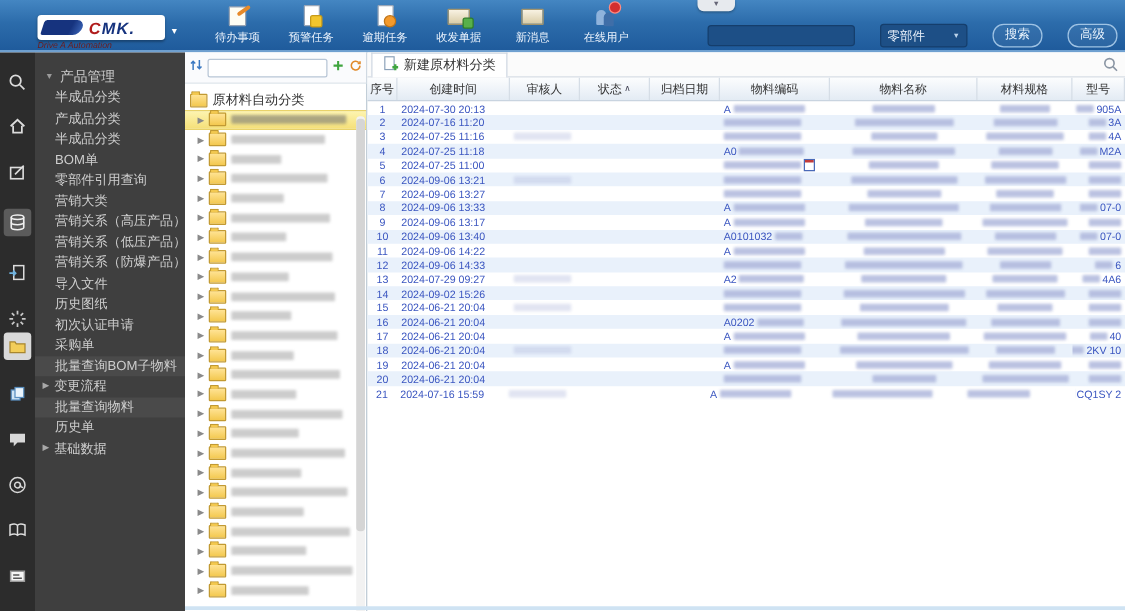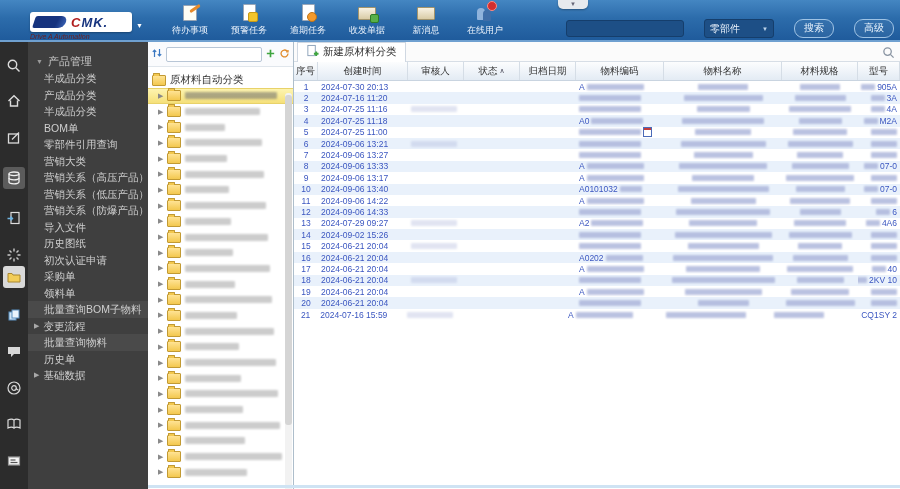--- a/index.html
+++ b/index.html
@@ -295,23 +295,20 @@
         </div>
         <div class="menu-item" data-name="sidebar-item-历史图纸">
           <span class="mi-label" data-name="sidebar-item-label">历史图纸</span>
         </div>
         <div class="menu-item" data-name="sidebar-item-初次认证申请">
           <span class="mi-label" data-name="sidebar-item-label">初次认证申请</span>
         </div>
         <div class="menu-item" data-name="sidebar-item-采购单">
           <span class="mi-label" data-name="sidebar-item-label">采购单</span>
         </div>
-        <div class="menu-item" data-name="sidebar-item-领料单">
-          <span class="mi-label" data-name="sidebar-item-label">领料单</span>
-        </div>
         <div class="menu-item hov" data-name="sidebar-item-批量查询BOM子物料">
           <span class="mi-label" data-name="sidebar-item-label">批量查询BOM子物料</span>
         </div>
         <div class="menu-item grp" data-name="sidebar-item-变更流程">
           <span class="grp-caret" data-name="chevron-right-icon">▶</span>
           <span class="mi-label" data-name="sidebar-item-label">变更流程</span>
         </div>
         <div class="menu-item hov" data-name="sidebar-item-批量查询物料">
           <span class="mi-label" data-name="sidebar-item-label">批量查询物料</span>
         </div>

